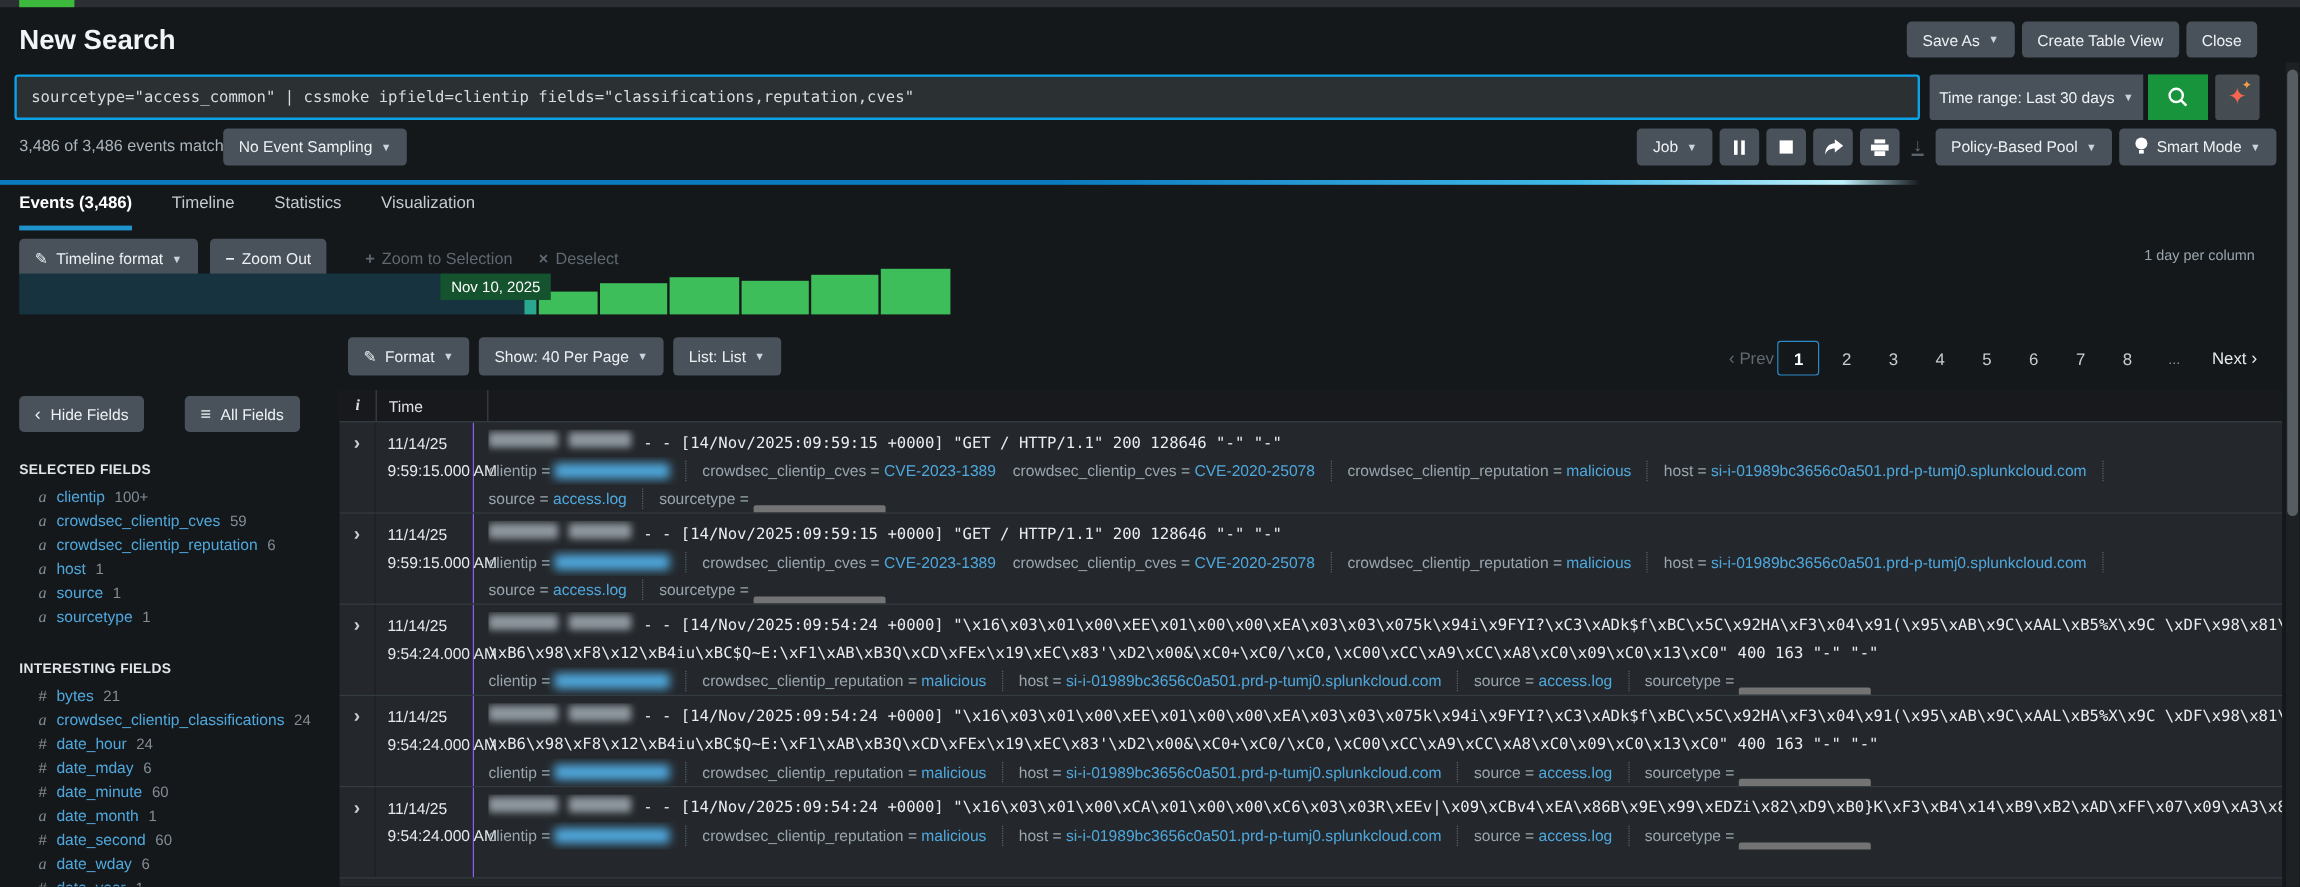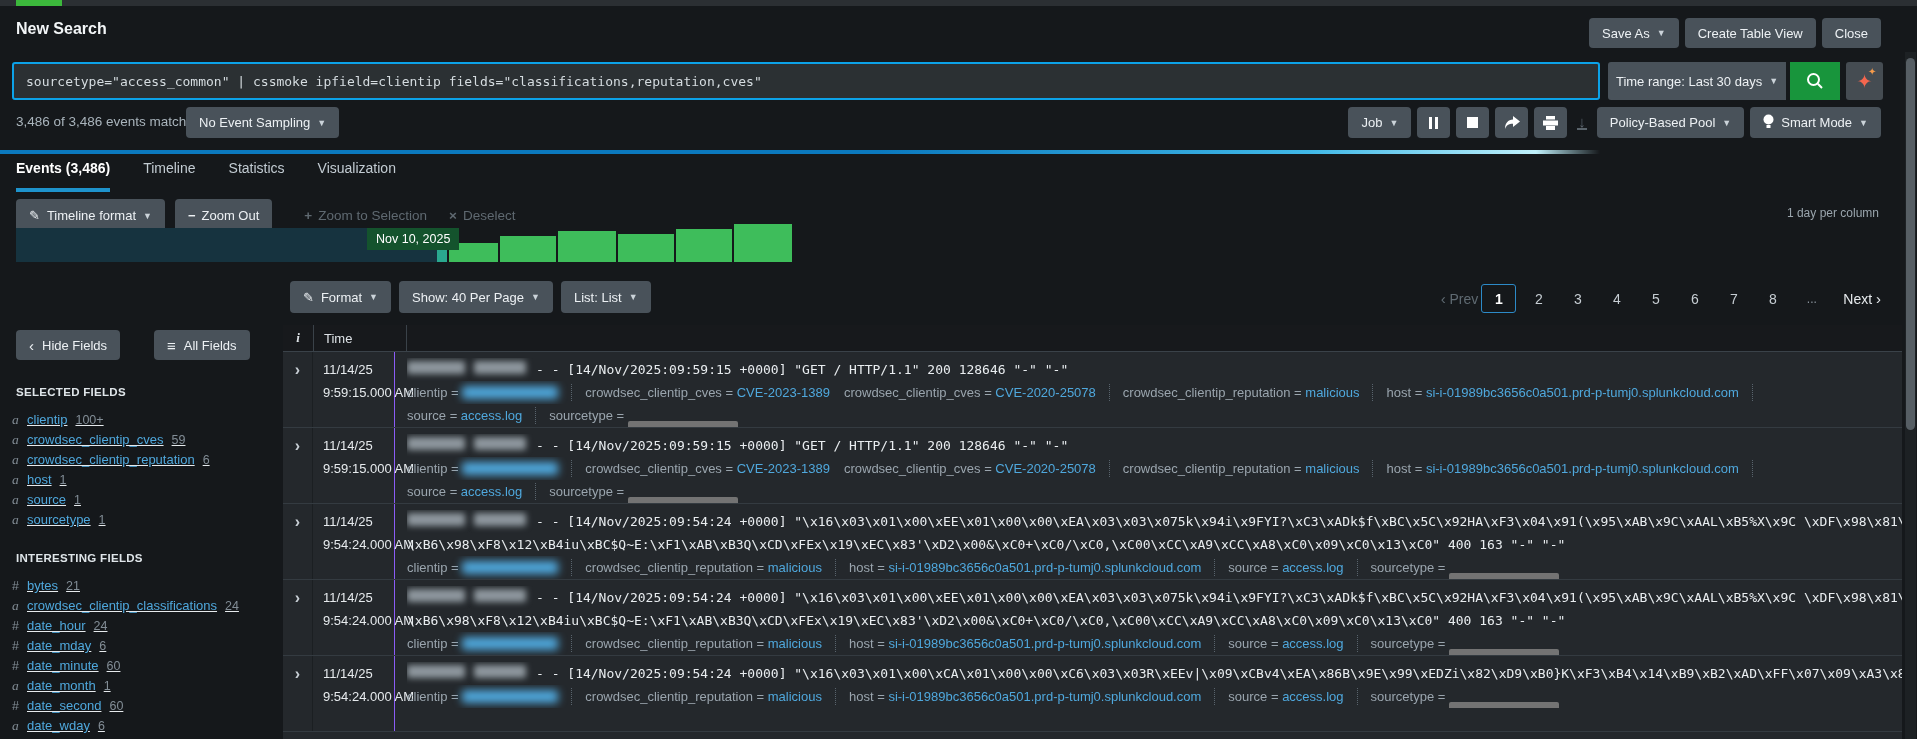--- a/index.html
+++ b/index.html
@@ -6,21 +6,21 @@
   body{
     width:1917px;height:739px;position:relative;overflow:hidden;
     background:#15181B;color:#E6EAED;
     font-family:"Liberation Sans",sans-serif;font-size:13px;
   }
   
   .topstrip{position:absolute;top:0;left:0;right:0;height:6px;background:#2B2F33;}
   .topstrip .green{position:absolute;left:16px;top:0;width:46px;height:6px;background:#3CB83C;}
 
   
-  .title{position:absolute;left:16px;top:20px;font-size:16px;font-weight:bold;color:#F2F5F7;}
+  .title{position:absolute;left:16px;top:20px;font-size:23px;font-weight:bold;color:#F2F5F7;}
   .title-actions{position:absolute;right:36px;top:18px;display:flex;gap:6px;}
   .btn{
     background:#49525A;color:#EDF1F4;border-radius:4px;font-size:13px;
     display:inline-flex;align-items:center;justify-content:center;
     padding:0 13px;height:30px;white-space:nowrap;cursor:default;box-sizing:border-box;
   }
   .caret{font-size:9px;margin-left:7px;color:#CBD3D9;}
 
   
   .searchrow{position:absolute;top:62px;left:12px;right:34px;height:40px;}
@@ -33,21 +33,21 @@
   .timerange{position:absolute;left:1596px;top:0;width:178px;height:38px;border-radius:3px 0 0 3px;}
   .searchbtn{position:absolute;left:1778px;top:0;width:50px;height:38px;background:#18953C;border-radius:0;display:flex;align-items:center;justify-content:center;}
   .aibtn{position:absolute;left:1834px;top:0;width:37px;height:38px;background:#454C52;border-radius:3px;display:flex;align-items:center;justify-content:center;position:absolute;}
   .spark{position:relative;color:#F4664E;font-size:19px;line-height:1;}
   .spark .s2{position:absolute;right:-4px;top:-5px;font-size:10px;color:#F59B4B;}
 
   
   .statusrow{position:absolute;top:106px;left:0;right:0;height:34px;}
   .matched{position:absolute;left:16px;top:8px;color:#A9B4BC;font-size:13.5px;}
   .sampling{position:absolute;left:186px;top:1px;height:31px;}
-  .jobcluster{position:absolute;right:36px;top:1px;display:flex;gap:6px;align-items:center;}
+  .jobcluster{position:absolute;right:20px;top:1px;display:flex;gap:6px;align-items:center;}
   .sqbtn{width:33px;padding:0;height:31px;}
   .jobcluster .btn{height:31px;}
   .pausebars{display:flex;gap:3px;}
   .pausebars i{display:block;width:3px;height:12px;background:#fff;}
   .stopsq{width:11px;height:11px;background:#fff;}
   .dlicon{color:#5A646C;font-size:15px;font-weight:bold;border-bottom:2px solid #5A646C;line-height:13px;padding:0 1px;margin:0 4px;}
   .bulb{margin-right:7px;display:inline-block;}
 
   
   .progress{position:absolute;top:150px;left:0;height:4px;width:1600px;
@@ -88,21 +88,21 @@
   .pgchev{font-size:15px;}
 
   
   .content{position:absolute;top:325px;left:0;right:15px;bottom:0;overflow:hidden;}
   .sidebar{position:absolute;left:0;top:0;width:283px;}
   .sb-buttons{display:flex;padding-left:16px;gap:34px;margin-top:5px;}
   .sb-buttons .btn{height:30px;}
   .chevl{margin-right:8px;font-size:15px;}
   .menuicon{margin-right:8px;font-size:15px;line-height:1;}
   .sb-h{margin:26px 0 8px 16px;font-size:11.5px;font-weight:bold;color:#DFE5E9;letter-spacing:.3px;}
-  .f-item{padding-left:12px;height:20px;line-height:28px;font-size:13px;white-space:nowrap;text-decoration:underline;}
+  .f-item{padding-left:32px;height:20px;line-height:16px;font-size:13px;white-space:nowrap;}
   .f-prefix{color:#828D96;display:inline-block;width:15px;font-size:12.5px;}
   .f-prefix.alpha{font-style:italic;font-family:"Liberation Serif",serif;font-size:13.5px;}
   .f-name{color:#4FA8DD;margin-right:8px;text-decoration:none;}
   .f-count{color:#828D96;font-size:12.5px;}
 
   .table{position:absolute;left:283px;top:0;right:0;bottom:0;background:#24282C;}
   .thead{display:flex;height:26px;background:#17191C;border-bottom:1px solid #3A4249;align-items:stretch;font-size:13px;color:#DCE1E5;}
   .th-i{width:30px;border-right:1px solid #3A4249;display:flex;align-items:center;justify-content:center;font-weight:bold;font-style:italic;font-family:"Liberation Serif",serif;}
   .th-time{width:82px;padding-left:10px;border-right:1px solid #3A4249;display:flex;align-items:center;}
   .th-event{flex:1;padding-left:12px;display:flex;align-items:center;}

